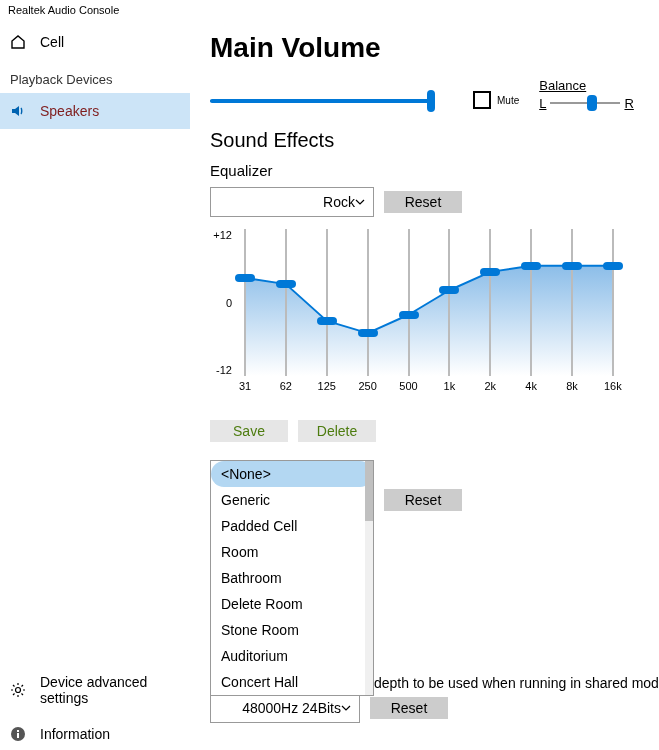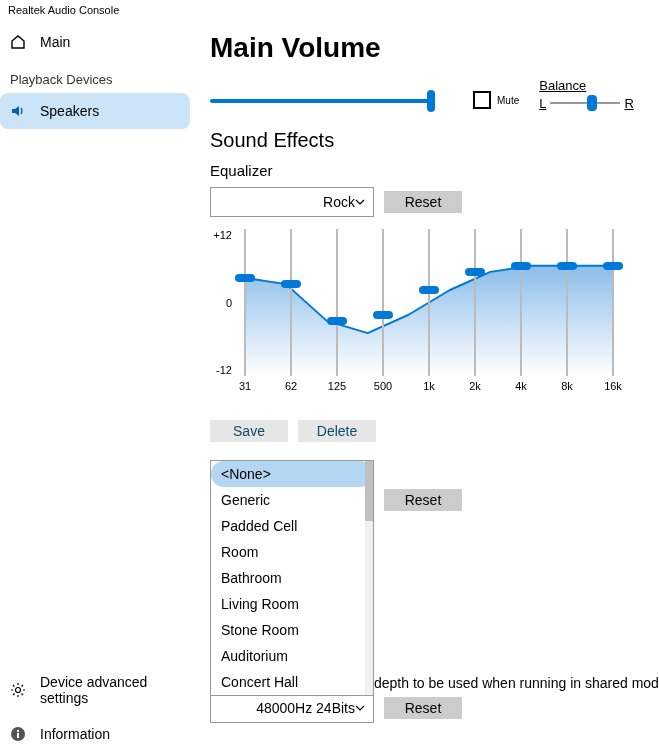--- a/index.html
+++ b/index.html
@@ -3,45 +3,45 @@
 <meta charset="utf-8">
 <style>
   * { box-sizing: border-box; margin: 0; padding: 0; font-family: "Segoe UI", Arial, sans-serif; }
   body { width: 659px; height: 750px; background: #fff; overflow: hidden; font-size: 14px; color: #000; }
   .titlebar { font-size: 11px; padding: 4px 8px 8px 8px; }
   .layout { display: flex; height: calc(100% - 22px); }
   .sidebar { width: 190px; flex-shrink: 0; display: flex; flex-direction: column; }
   .side-item { display: flex; align-items: center; gap: 14px; padding: 10px 10px; cursor: default; }
   .side-item .icon { width: 16px; height: 16px; display: flex; align-items: center; justify-content: center; }
   .side-section { font-size: 13px; padding: 12px 10px 6px 10px; color: #333; }
-  .side-item.selected { background: #cce4f7; color: #000000; border-radius: 8px; }
+  .side-item.selected { background: #cce4f7; color: #7f1d1d; }
   .side-spacer { flex: 1; }
   .content { flex: 1; padding: 8px 20px 0 20px; position: relative; }
   h2 { font-weight: 700; font-size: 28px; margin-bottom: 14px; }
   h3 { font-weight: 400; font-size: 20px; margin: 18px 0 10px 0; }
   .sub { font-size: 15px; margin: 10px 0 8px 0; }
   .volrow { display: flex; align-items: flex-end; gap: 20px; margin-bottom: 6px; }
   .slider { position: relative; height: 20px; }
   .slider .track { position: absolute; left: 0; right: 0; top: 50%; height: 2px; background: #999; transform: translateY(-50%); }
   .slider .fill { position: absolute; left: 0; top: 50%; height: 4px; background: #0078d7; transform: translateY(-50%); border-radius: 2px; }
   .slider .thumb { position: absolute; top: 50%; width: 8px; height: 22px; background: #0078d7; border-radius: 4px; transform: translate(-50%, -50%); }
   .vol-slider { width: 225px; }
   .mute { display: flex; align-items: center; gap: 6px; font-size: 10px; margin-bottom: 2px; padding-left: 18px; }
   .mute .box { width: 18px; height: 18px; border: 2px solid #000; }
   .balance { display: flex; flex-direction: column; font-size: 13px; gap: 2px; text-decoration: underline; }
   .balance .row { display: flex; align-items: center; gap: 4px; }
   .bal-slider { width: 70px; height: 16px; }
   .bal-slider .thumb { width: 10px; height: 16px; }
   .eqrow { display: flex; gap: 10px; align-items: center; }
   .select { border: 1px solid #999; height: 30px; display: flex; align-items: center; justify-content: flex-end; padding: 0 8px; background: #fff; cursor: default; }
   .select.eq { width: 164px; }
-  .select.fmt { width: 164px; }
+  .select.fmt { width: 150px; }
   .chev { width: 10px; height: 10px; }
   .btn { width: 78px; height: 22px; background: #ccc; border: none; font-size: 14px; display: flex; align-items: center; justify-content: center; cursor: default; }
-  .btn.light { background: #e6e6e6; color: #0c4a6e; text-align: center; }
+  .btn.light { background: #e6e6e6; color: #4d7c0f; text-align: center; }
   .eq-chart { position: relative; width: 410px; height: 165px; margin-top: 12px; }
   .eq-ylabels { position: absolute; left: 0; top: 0; bottom: 18px; width: 26px; display: flex; flex-direction: column; justify-content: space-between; font-size: 11px; text-align: right; }
   .eq-ylabels span { padding-right: 4px; }
   .eq-bands { position: absolute; left: 28px; right: 0; top: 0; bottom: 18px; display: flex; justify-content: space-between; }
   .band { position: relative; width: 14px; height: 100%; }
   .band .vtrack { position: absolute; left: 50%; top: 0; bottom: 0; width: 2px; background: #bbb; transform: translateX(-50%); }
   .band .vthumb { position: absolute; left: 50%; width: 20px; height: 8px; background: #0078d7; border-radius: 4px; transform: translate(-50%, -50%); }
   .band .xlabel { position: absolute; top: 100%; left: 50%; transform: translateX(-50%); font-size: 11px; padding-top: 4px; white-space: nowrap; }
   .eq-svg { position: absolute; left: 28px; right: 0; top: 0; bottom: 18px; pointer-events: none; }
   .eq-btns { display: flex; gap: 10px; margin-top: 26px; }
@@ -61,21 +61,21 @@
 <div class="titlebar">Realtek Audio Console</div>
 
 <div class="layout">
   <div class="sidebar">
     <div class="side-item">
       <span class="icon">
         <svg viewBox="0 0 16 16" width="16" height="16" fill="none" stroke="#000" stroke-width="1.4">
             <path d="M2 7 L8 2 L14 7 V14 H2 Z"></path>
           </svg>
       </span>
-      <span>Main</span>
+      <span>Cell</span>
     </div>
     <div class="side-section">Playback Devices</div>
     <div class="side-item selected">
       <span class="icon">
         <svg viewBox="0 0 16 16" width="16" height="16" fill="#0063b1">
             <path d="M2 6h3l4-3v10l-4-3H2z"></path>
             <path d="M11 5c1 1 1 5 0 6" fill="none" stroke="#0063b1" stroke-width="1.4"></path>
           </svg>
       </span>
       <span>Speakers</span>
@@ -166,20 +166,25 @@
             <div class="vthumb" style="top:37.5%"></div>
             <div class="xlabel">62</div>
           </div>
           <div class="band">
             <div class="vtrack"></div>
             <div class="vthumb" style="top:62.5%"></div>
             <div class="xlabel">125</div>
           </div>
           <div class="band">
             <div class="vtrack"></div>
+            <div class="vthumb" style="top:70.83333333333334%"></div>
+            <div class="xlabel">250</div>
+          </div>
+          <div class="band">
+            <div class="vtrack"></div>
             <div class="vthumb" style="top:58.333333333333336%"></div>
             <div class="xlabel">500</div>
           </div>
           <div class="band">
             <div class="vtrack"></div>
             <div class="vthumb" style="top:41.66666666666667%"></div>
             <div class="xlabel">1k</div>
           </div>
           <div class="band">
             <div class="vtrack"></div>
@@ -219,21 +224,21 @@
 
 <div class="dropdown" id="env-dd">
   <div class="scrollbar">
       <div class="scrollthumb"></div>
     </div>
 <div class="opt sel">&lt;None&gt;</div>
     <div class="opt">Generic</div>
     <div class="opt">Padded Cell</div>
     <div class="opt">Room</div>
     <div class="opt">Bathroom</div>
-    <div class="opt">Living Room</div>
+    <div class="opt">Delete Room</div>
     <div class="opt">Stone Room</div>
     <div class="opt">Auditorium</div>
     <div class="opt">Concert Hall</div>
   </div>
 
 <div class="truncated">depth to be used when running in shared mode.</div>
 
 <div class="fmtrow">
   <div class="select fmt">
     <span>48000Hz 24Bits</span>

